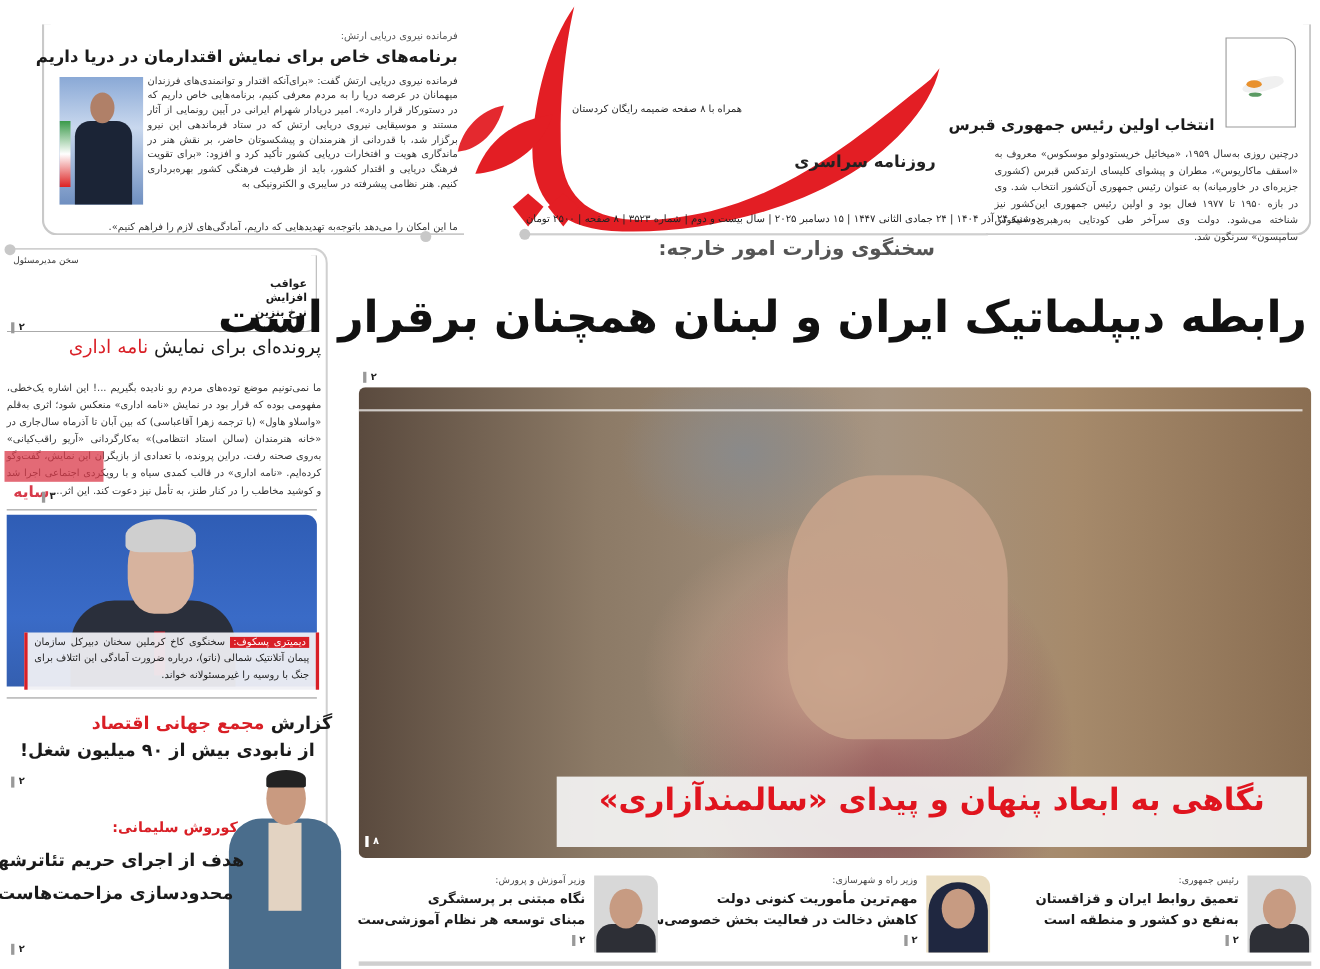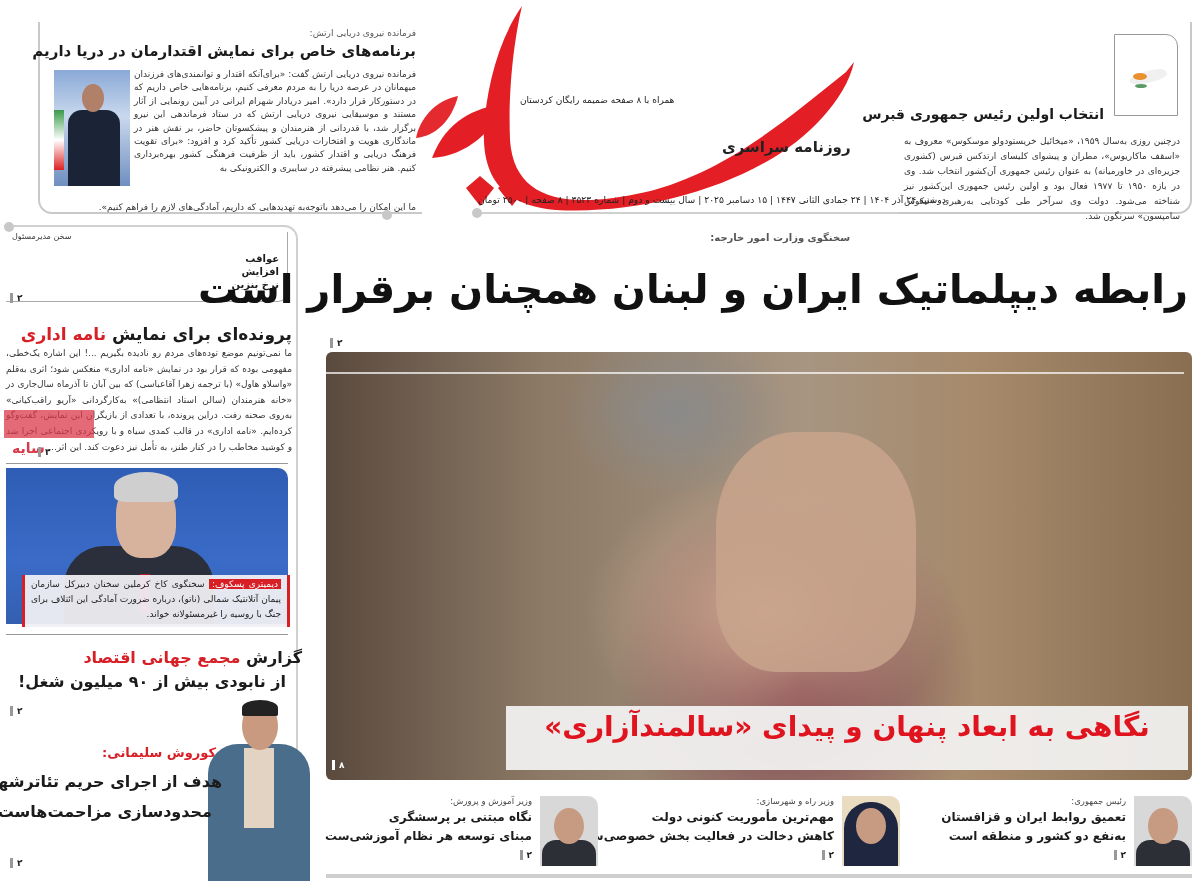--- a/index.html
+++ b/index.html
@@ -39,21 +39,21 @@
   
   #left-frame { left: 4px; top: 225px; width: 294px; height: 650px; border: 2px solid #d0d0d0; border-left: none; border-bottom: none; border-radius: 0 14px 0 0; }
   #editorial { left: 6px; top: 232px; width: 282px; height: 70px; border: 1px solid #aaa; border-left: none; border-top: none; border-radius: 0 0 10px 0; }
   #editorial-kicker { position: absolute; left: 6px; top: 0; font-size: 8px; color: #333; }
   #editorial-title { position: absolute; right: 8px; top: 20px; width: 52px; font-size: 10px; font-weight: bold; line-height: 13px; text-align: right; }
   #editorial-body { position: absolute; right: 72px; top: 12px; width: 208px; font-size: 9px; line-height: 13.6px; color: #333; text-align: justify; }
 
   .pageref { position: absolute; font-size: 9px; font-weight: bold; color: #222; padding-left: 4px; border-left: 3px solid #999; line-height: 10px; direction: ltr; }
 
   
-  #dossier-title { left: 8px; top: 324px; font-size: 17px; font-weight: bold; white-space: nowrap; width: 284px; text-align: right; }
+  #dossier-title { left: 8px; top: 306px; font-size: 17px; font-weight: normal; white-space: nowrap; width: 284px; text-align: right; }
   #dossier-title .red { color: #d91f26; }
   #dossier-body { left: 6px; top: 346px; width: 286px; font-size: 9px; line-height: 15.6px; color: #333; text-align: justify; }
   #stamp { left: 4px; top: 410px; width: 96px; height: 68px; }
   #stamp .band { position: absolute; left: 0; top: 0; width: 90px; height: 28px; background: rgba(218,56,72,0.75); }
   #stamp .txt { position: absolute; left: 8px; top: 30px; font-size: 14px; color: #d73a4a; font-weight: bold; }
 
   
   #peskov-photo { left: 6px; top: 468px; width: 282px; height: 156px; background: linear-gradient(180deg,#2f5db5 0%,#3a6bc7 60%,#345fb0 100%); border-radius: 0 10px 0 0; overflow: hidden; }
   #peskov-photo .jacket { position: absolute; left: 58px; top: 78px; width: 150px; height: 90px; background: #2a2f3b; border-radius: 40px 40px 0 0; }
   #peskov-photo .head { position: absolute; left: 110px; top: 10px; width: 60px; height: 80px; background: #d7b39e; border-radius: 45% 45% 40% 40%; }
@@ -71,21 +71,21 @@
   #sol-photo { left: 208px; top: 700px; width: 102px; height: 181px; }
   #sol-photo .jacket { position: absolute; left: 0; top: 44px; width: 102px; height: 137px; background: #4a6d8c; border-radius: 30px 30px 0 0; }
   #sol-photo .shirt { position: absolute; left: 36px; top: 48px; width: 30px; height: 80px; background: #e3d3c2; }
   #sol-photo .head { position: absolute; left: 34px; top: 2px; width: 36px; height: 48px; background: #c99a80; border-radius: 50%; }
   #sol-photo .hairc { position: absolute; left: 34px; top: 0; width: 36px; height: 16px; background: #222; border-radius: 50% 50% 10% 10%; }
   #sol-kicker { left: 90px; top: 745px; width: 126px; font-size: 13px; font-weight: bold; color: #d91f26; text-align: right; white-space: nowrap; }
   #sol-line1 { left: 8px; top: 772px; width: 214px; font-size: 16px; font-weight: bold; text-align: right; white-space: nowrap; }
   #sol-line2 { left: 8px; top: 802px; width: 204px; font-size: 16px; font-weight: bold; text-align: left; white-space: nowrap; }
 
   
-  #kicker { left: 620px; top: 232px; width: 230px; text-align: right; font-size: 10px; font-weight: bold; color: #555; white-space: nowrap; }
+  #kicker { left: 620px; top: 216px; width: 230px; text-align: left; font-size: 18px; font-weight: bold; color: #555; white-space: nowrap; }
   #headline { left: 326px; top: 266px; width: 862px; font-size: 40px; font-weight: bold; color: #111; text-align: center; white-space: nowrap; letter-spacing: -1px; }
 
   
   #main-photo { left: 326px; top: 352px; width: 866px; height: 428px; border-radius: 6px; overflow: hidden;
     background:
       radial-gradient(ellipse 260px 200px at 440px 260px, #cfa690 0%, rgba(207,166,144,0) 70%),
       radial-gradient(ellipse 160px 120px at 350px 60px, #8a8a8a 0%, rgba(138,138,138,0) 70%),
       radial-gradient(ellipse 240px 260px at 470px 330px, #7b3a45 0%, rgba(123,58,69,0) 75%),
       linear-gradient(90deg, #5a4a3e 0%, #8c7a66 25%, #a79582 55%, #a68a6b 75%, #8a6e52 100%); }
   #main-photo .hands { position: absolute; left: 390px; top: 80px; width: 200px; height: 240px; background: #c9a48c; border-radius: 40% 40% 30% 30%; opacity: .85; }

